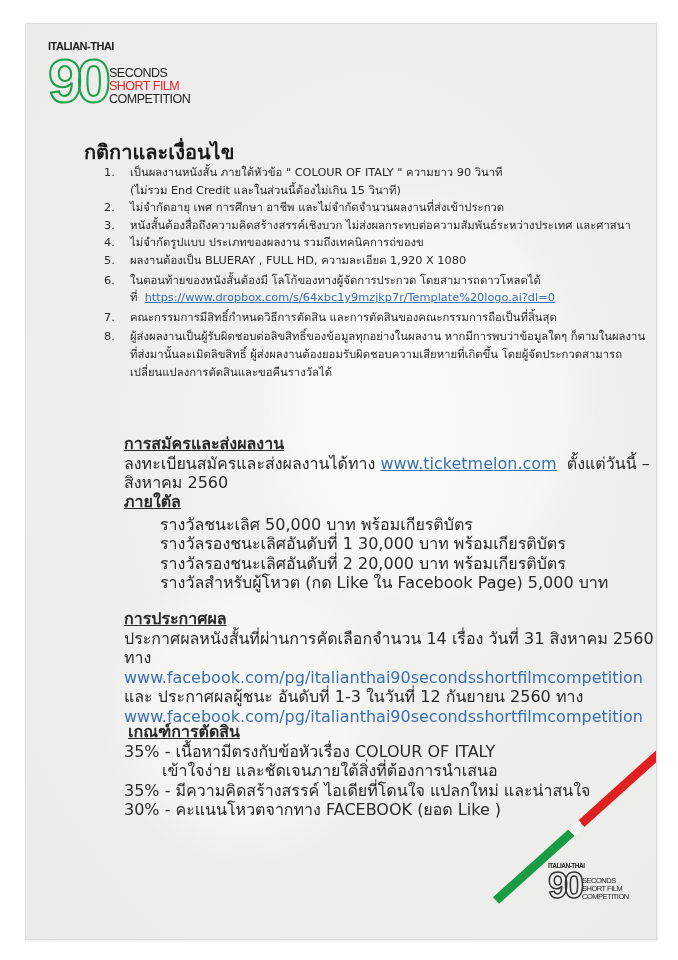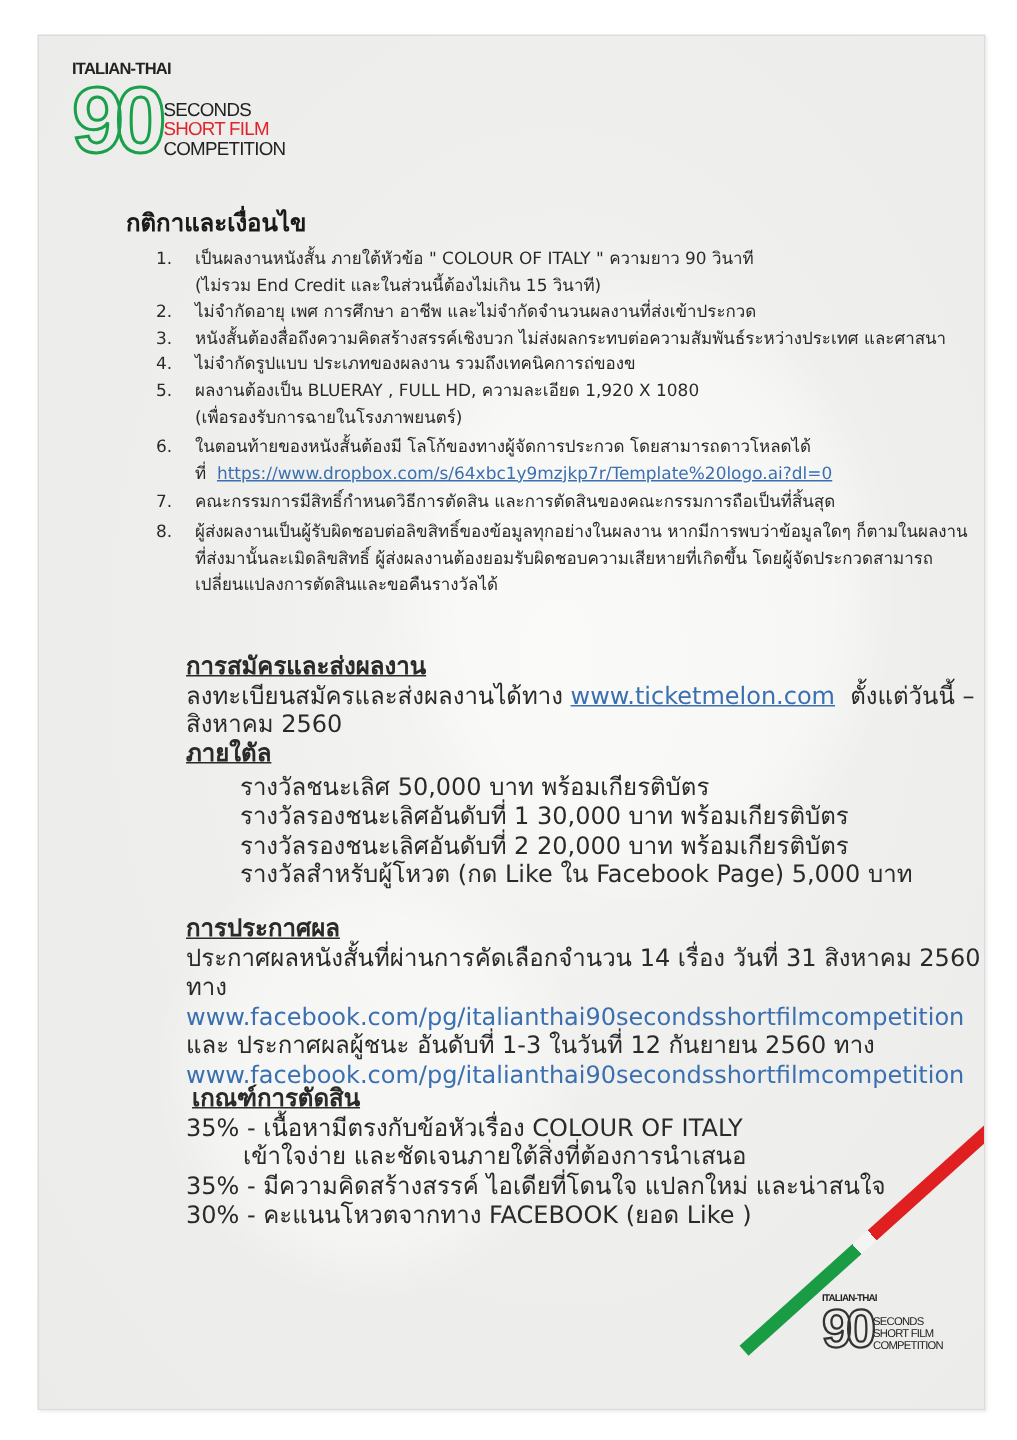--- a/index.html
+++ b/index.html
@@ -19,21 +19,21 @@
   }
   
   .logo { position:absolute; }
   .logo .pre { font-family:"Liberation Sans", sans-serif; font-weight:bold; letter-spacing:-0.5px; color:#222; }
   .logo .big { font-family:"Liberation Sans", sans-serif; font-weight:bold; color:transparent; -webkit-text-stroke:2px #1aa04a; line-height:1; }
   .logo .words div { font-family:"Liberation Sans", sans-serif; font-weight:normal; line-height:1.05; letter-spacing:-0.5px; }
   .logo .w1 { color:#222; }
   .logo .w2 { color:#e2232a; }
   .logo .w3 { color:#222; }
 
-  .title { position:absolute; left:58px; top:112px; font-size:16px; font-weight:bold; color:#1a1a1a; }
+  .title { position:absolute; left:58px; top:112px; font-size:20px; font-weight:bold; color:#1a1a1a; }
   .rules { position:absolute; left:78px; top:140px; width:540px; font-size:11.3px; line-height:17.6px; }
   .rule { display:flex; }
   .rule .num { width:26px; flex:none; }
   .rule .txt { flex:1; }
   a.link { color:#3a6fb0; text-decoration:underline; }
   a.plain { color:#3a6fb0; text-decoration:none; }
 
   .section { position:absolute; left:58px; font-size:16px; line-height:19.6px; width:560px;margin-left:40px; }
   .section-head { font-weight:bold; text-decoration:underline; }
   .indent { padding-left:36px; }
@@ -89,21 +89,20 @@
     <div class="rule">
       <div class="num">4.</div>
       <div class="txt">
           <div>ไม่จำกัดรูปแบบ ประเภทของผลงาน รวมถึงเทคนิคการถ่ของข</div>
         </div>
     </div>
     <div class="rule">
       <div class="num">5.</div>
       <div class="txt">
           <div>ผลงานต้องเป็น BLUERAY , FULL HD, ความละเอียด 1,920 X 1080</div>
-          <div>(เพื่อรองรับการฉายในโรงภาพยนตร์)</div>
         </div>
     </div>
     <div class="rule" style="margin-top:2px;">
       <div class="num">6.</div>
       <div class="txt">
         <div>ในตอนท้ายของหนังสั้นต้องมี โลโก้ของทางผู้จัดการประกวด โดยสามารถดาวโหลดได้</div>
         <div><span>ที่</span>&nbsp; <a class="link">https://www.dropbox.com/s/64xbc1y9mzjkp7r/Template%20logo.ai?dl=0</a></div>
       </div>
     </div>
     <div class="rule" style="margin-top:2px;">

